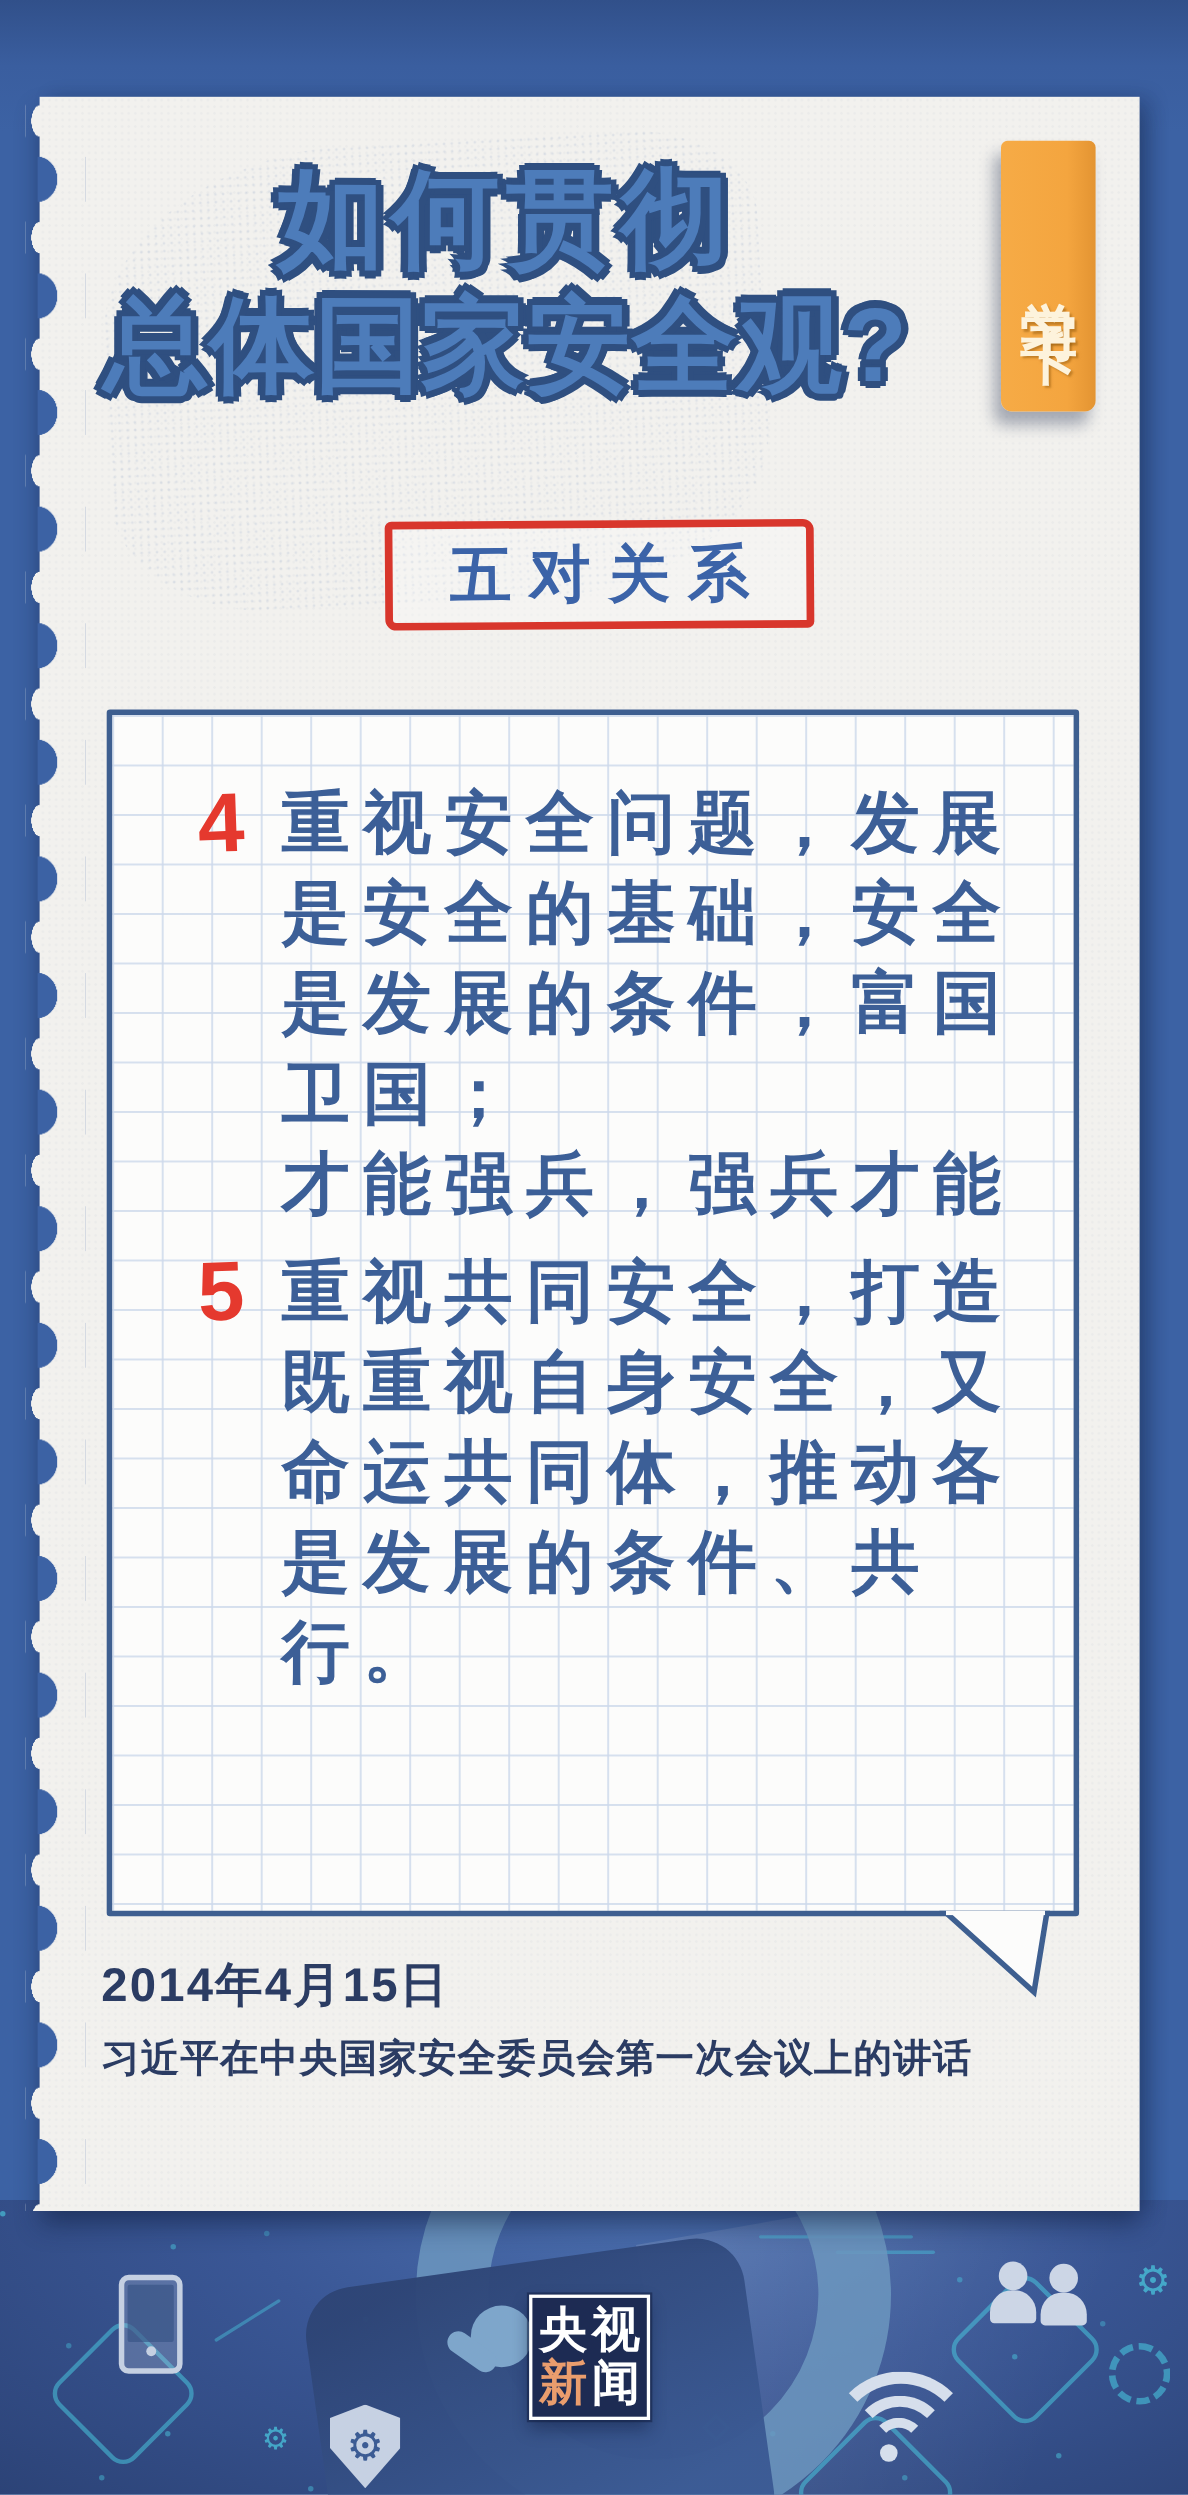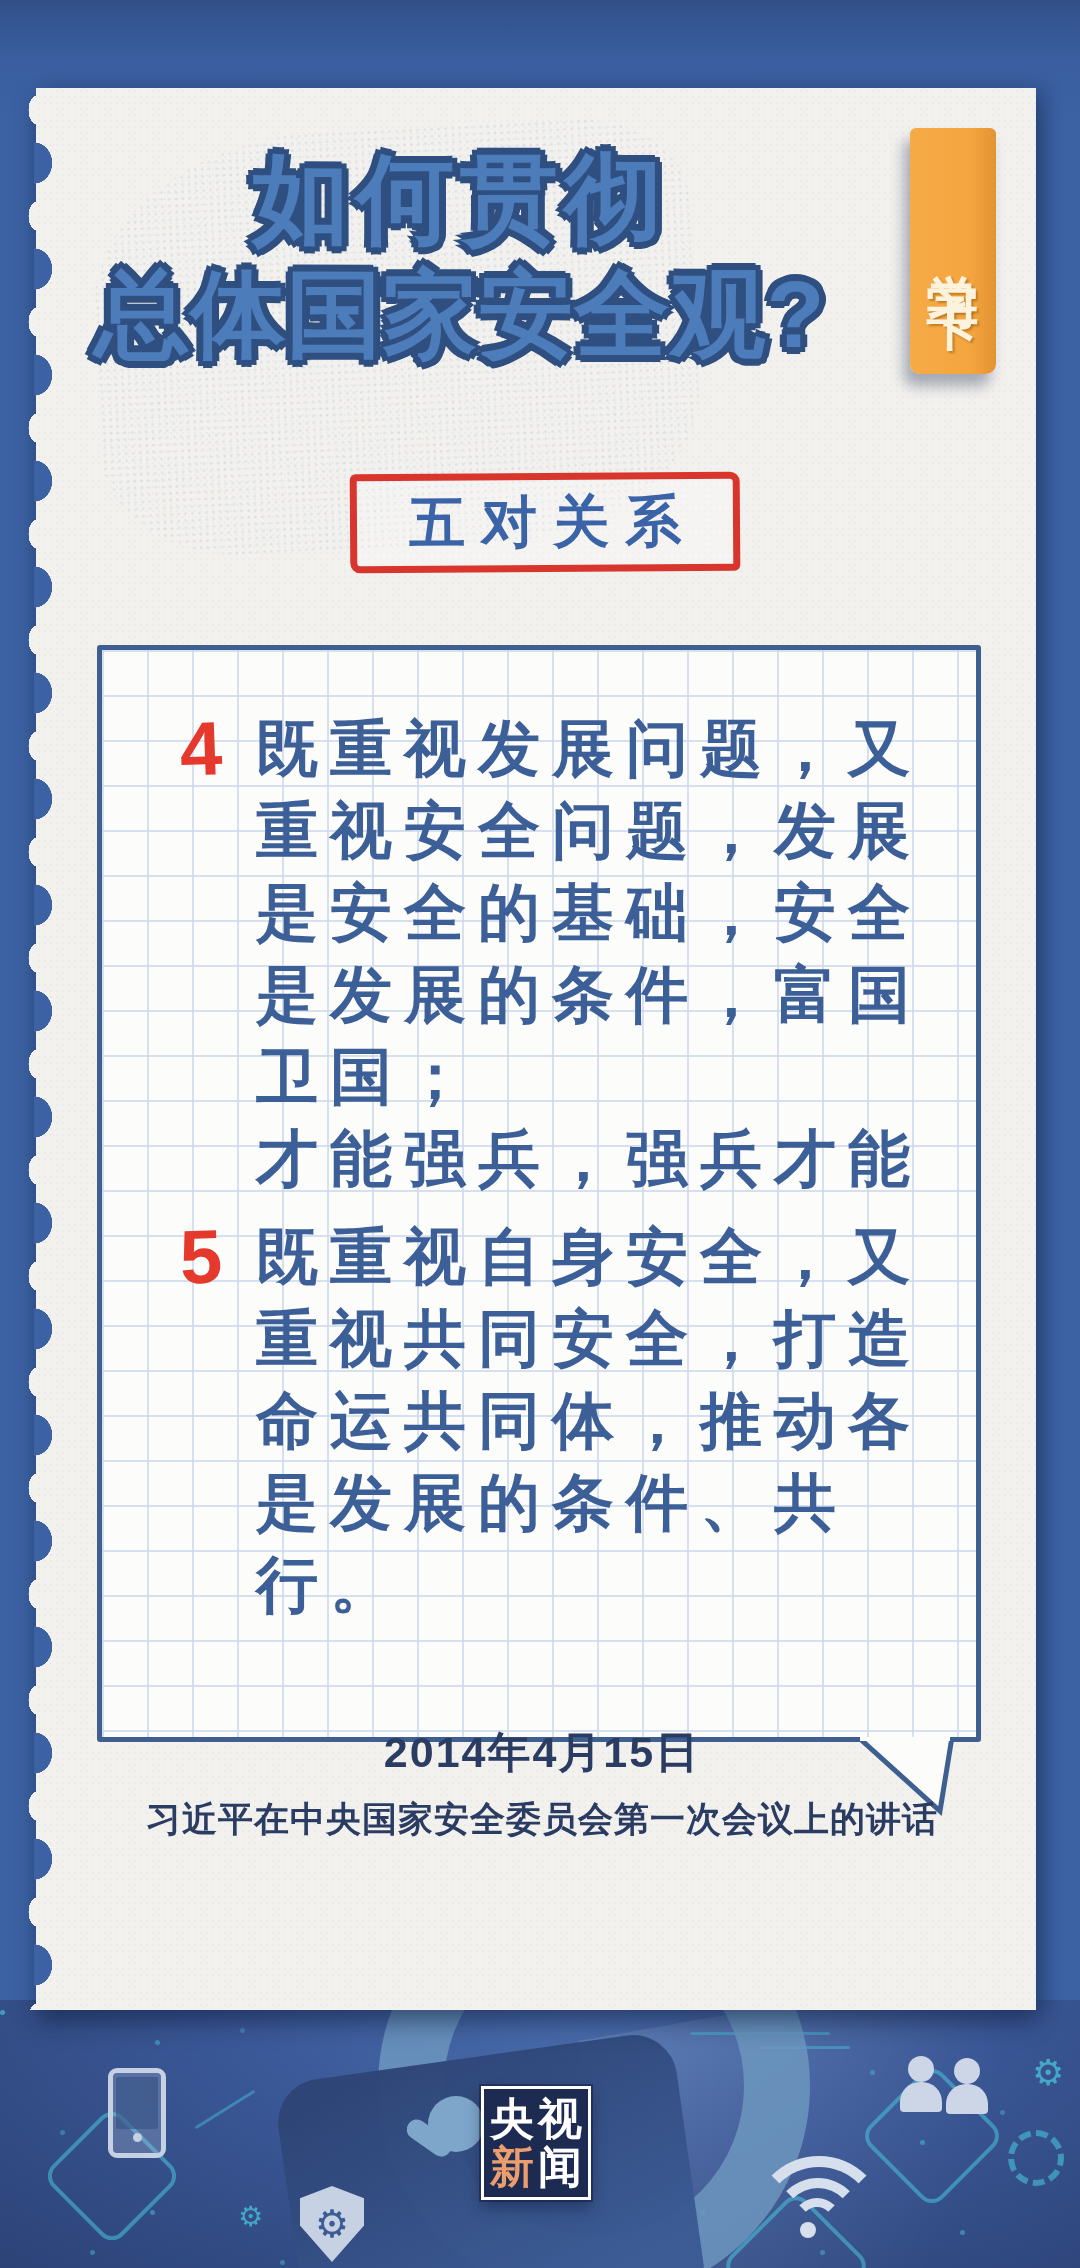--- a/index.html
+++ b/index.html
@@ -119,21 +119,21 @@
           background-size:45px 45px;padding:58px 0 0 60px;}
   .item{display:flex;align-items:flex-start;}
   .item-4{margin-bottom:16px;}
   .num{flex:0 0 78px;text-align:center;color:#e5392e;font-size:76px;font-weight:800;
        line-height:82px;transform:rotate(-2deg);}
   .lines{margin-left:16px;width:672px;color:#3c5f97;font-size:62px;font-weight:600;
          line-height:82px;letter-spacing:12px;}
   .tail{position:absolute;left:852px;top:1737px;z-index:11;}
 
   
-  .footnote{position:absolute;left:92px;top:1724px;width:900px;text-align:center;z-index:11;
+  .footnote{position:absolute;left:92px;top:1776px;width:900px;text-align:left;z-index:11;
             color:#2b3c63;}
   .fn-date{font-size:43px;font-weight:700;letter-spacing:2px;}
   .fn-attr{font-size:35px;font-weight:600;margin-top:14px;letter-spacing:1px;}
 
   
   .logo{position:absolute;left:481px;top:2086px;width:110px;height:114px;z-index:6;
         background:#1d2b53;border:3px solid #ffffff;box-sizing:border-box;
         box-shadow:0 0 0 2px rgba(16,28,62,.5),0 8px 14px rgba(10,20,50,.4);
         display:grid;grid-template-columns:1fr 1fr;grid-template-rows:1fr 1fr;
         padding:6px 4px;}
@@ -211,33 +211,32 @@
   </div>
 
   <div class="badge">
     <span>五对关系</span>
   </div>
 
   <div class="bubble">
     <div class="item item-4">
       <div class="num">4</div>
       <div class="lines">
-        <div>既重视发展问题，又</div>
         <div>重视安全问题，发展</div>
         <div>是安全的基础，安全</div>
         <div>是发展的条件，富国</div>
         <div>卫国；</div>
         <div>才能强兵，强兵才能</div>
       </div>
     </div>
     <div class="item">
       <div class="num">5</div>
       <div class="lines">
+        <div>重视共同安全，打造</div>
         <div>既重视自身安全，又</div>
-        <div>重视共同安全，打造</div>
         <div>命运共同体，推动各</div>
         <div>是发展的条件、共</div>
         <div>行。</div>
       </div>
     </div>
   </div>
   <svg class="tail" width="110" height="82">
     <polygon points="6,0 100,0 88,74" fill="#fcfcfb" stroke="#3e5f90" stroke-width="5"></polygon>
     <rect x="8" y="-4" width="90" height="8" fill="#fcfcfb"></rect>
   </svg>

